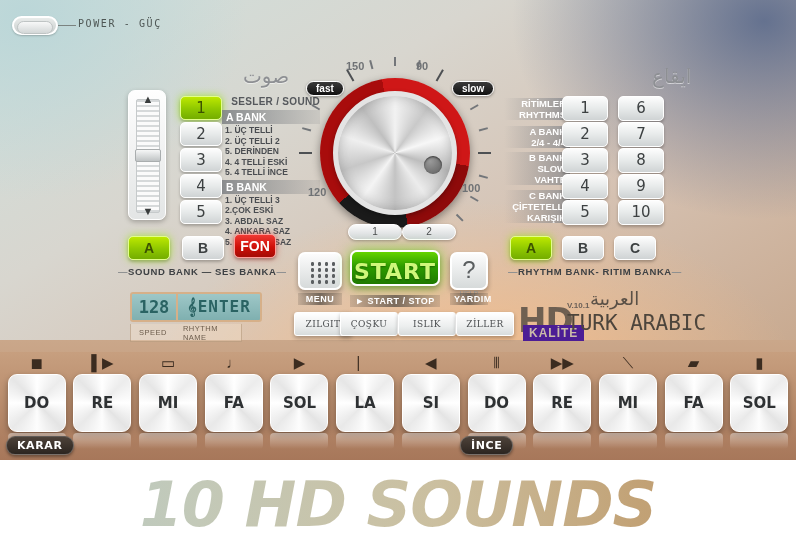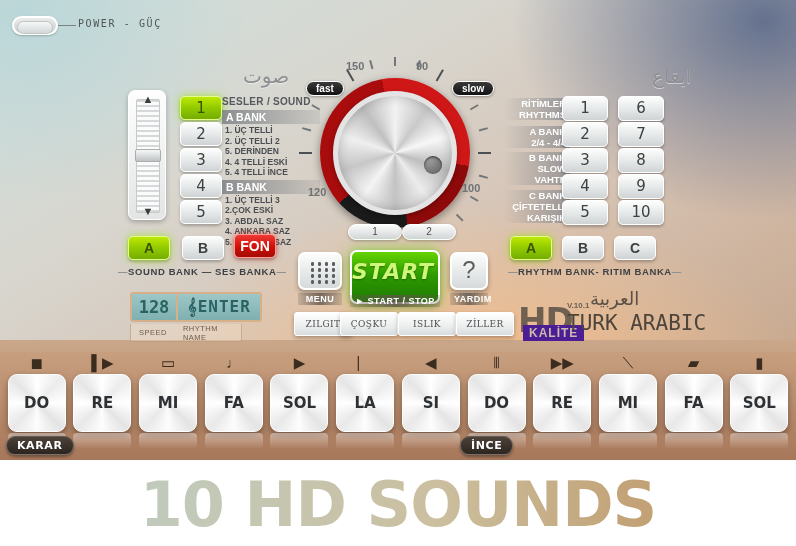--- a/index.html
+++ b/index.html
@@ -23,21 +23,21 @@
     position: absolute; left: 0; top: 340px; width: 796px; height: 120px;
     background: linear-gradient(180deg, #caa78a 0%, #c49c7d 45%, #a87a56 100%);
     z-index: 0;
   }
   .keyzone {
     position: absolute; left: 0; top: 352px; width: 796px; height: 108px;
     background: linear-gradient(180deg, #c79f7f 0%, #bb8f6f 40%, #a7775a 100%);
   }
   .footer {
     position: absolute; left: 0; top: 460px; width: 760px; height: 86px;
-    background: #fff; z-index: 5;
+    background: #fff; z-index: 5; font-style: italic;
   }
   .footer-title {
     position: absolute; left: 0; top: 8px; width: 796px;
     text-align: center; font-size: 62px; font-weight: bold;
     letter-spacing: -1px;
     font-family: "DejaVu Sans", sans-serif;
     background: linear-gradient(90deg, #b7cbc6 0%, #c3c9b8 25%, #cbbf9f 55%, #c2a276 80%, #bb9468 100%);
     -webkit-background-clip: text; background-clip: text; color: transparent;
     -webkit-text-fill-color: transparent;
   }
@@ -99,21 +99,21 @@
   .nbtn.on {
     background: linear-gradient(180deg,#bde800 0%,#8ec700 55%,#74ad00 100%);
     color: #3c5200; border-color: #e2ff8a;
     box-shadow: 0 0 8px rgba(150,230,0,.75), 0 2px 3px rgba(0,0,0,.25);
   }
   .nbtn.wide { width: 46px; height: 25px; line-height: 23px; }
 
   
   .slist { position: absolute; left: 222px; top: 96px; width: 98px; }
   .slist .t { font-size: 10px; color: #55585c; font-weight: bold; letter-spacing: .3px;
-              margin-bottom: 3px; }
+              margin-bottom: 3px; text-align: right; }
   .bankbar {
     background: linear-gradient(90deg, rgba(125,128,132,.85), rgba(125,128,132,.15));
     color: #fff; font-size: 10.5px; font-weight: bold; padding: 1px 4px; margin: 2px 0 1px;
   }
   .sitem { font-size: 8.5px; color: #4a4d51; line-height: 10.5px; padding-left: 3px;
            font-weight: bold; }
 
   
   .knobwrap { position: absolute; left: 320px; top: 78px; width: 150px; height: 150px; }
   .knob-ring {
@@ -195,26 +195,26 @@
   }
   .lcd-sub span { font-size: 7.5px; color: #6c5c4c; letter-spacing: .5px; }
 
   
   .sqbtn {
     position: absolute; border-radius: 7px; border: 2px solid #fff;
     box-shadow: 0 3px 5px rgba(0,0,0,.3);
   }
   .menu-b { left: 298px; top: 252px; width: 44px; height: 38px;
     background: linear-gradient(180deg,#fcfcfc,#d6dada); }
-  .start-b { left: 350px; top: 250px; width: 90px; height: 54px;
+  .start-b { left: 350px; top: 250px; width: 90px; height: 36px;
     background: linear-gradient(180deg,#66d400 0%,#2d9c00 45%,#1f7a00 100%);
     box-shadow: 0 0 14px rgba(90,215,0,.65), 0 3px 5px rgba(0,0,0,.3);
-    color: #cff77a; font-size: 22px; font-weight: bold; text-align: left;
+    color: #cff77a; font-size: 22px; font-weight: bold; text-align: center;
     line-height: 40px; text-shadow: 0 1px 2px rgba(0,0,0,.35);
-    font-family: "DejaVu Sans", sans-serif; letter-spacing: 1px; font-style: italic; }
+    font-family: "DejaVu Sans", sans-serif; letter-spacing: 1px; }
   .help-b { left: 450px; top: 252px; width: 38px; height: 38px;
     background: linear-gradient(180deg,#fcfcfc,#d6dada); color: #5a5e60;
     font-size: 24px; text-align: center; line-height: 32px; }
   .help-b small { display: block; font-size: 7px; margin-top: -8px; color: #8b8f90; }
   .dotgrid { position: absolute; left: 9px; top: 7px; width: 26px; height: 24px;
     background-image: radial-gradient(#5c6062 40%, transparent 42%);
     background-size: 7px 6px; }
   .capt {
     position: absolute; font-size: 9px; color: #fff; font-weight: bold;
     background: linear-gradient(90deg, rgba(95,85,75,.2), rgba(95,85,75,.8), rgba(95,85,75,.2));

